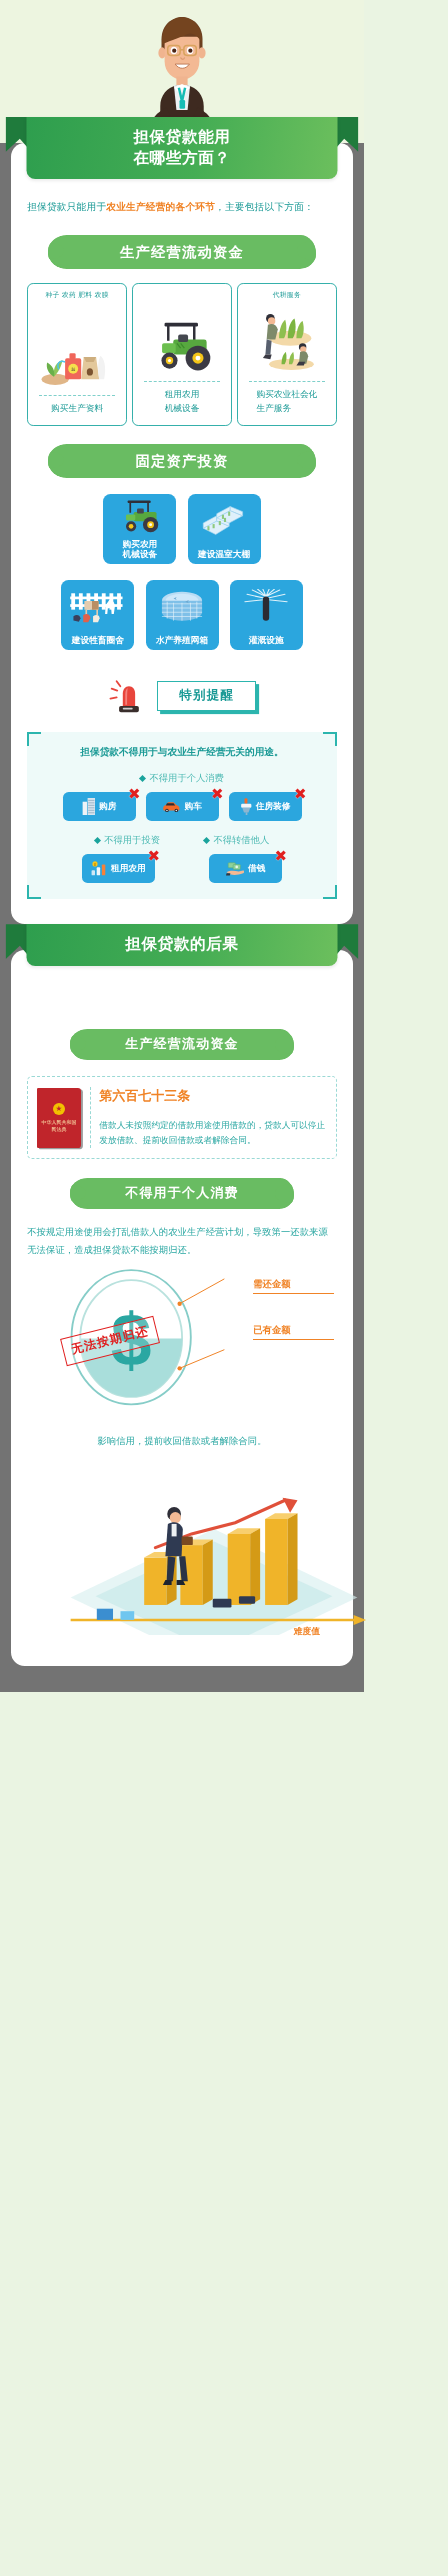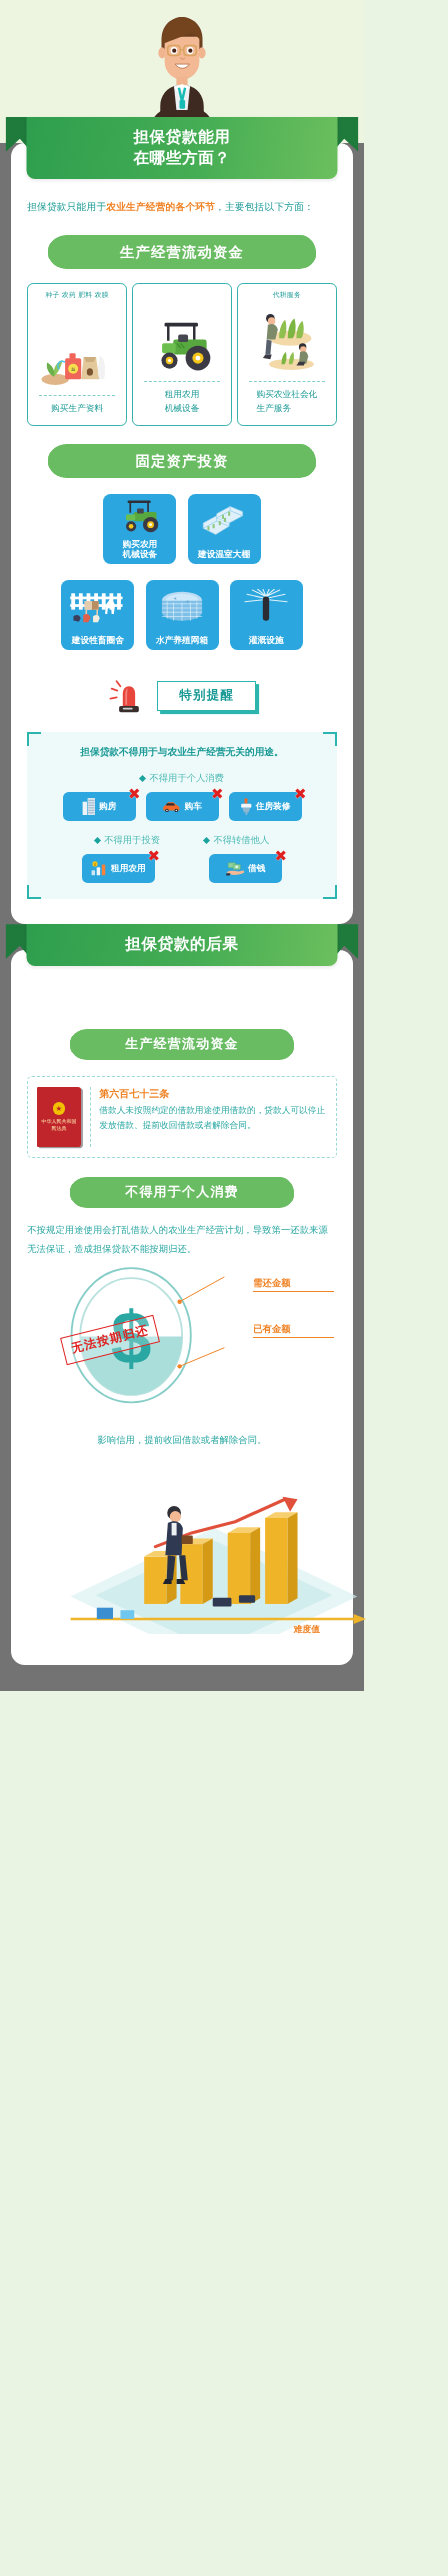--- a/index.html
+++ b/index.html
@@ -133,21 +133,21 @@
     margin-top:16px; border:1px dashed #9ad9d5; border-radius:5px;
     display:flex; align-items:stretch; padding:10px 8.7px; gap:8.7px;
   }
   .lawbox .bookwrap{ display:flex; align-items:center; border-right:1px dashed #9ad9d5; padding-right:8.7px; }
   .book { width:44px; height:60px; background:#c0252b; border-radius:1.2px 3.1px 3.1px 1.2px;
     display:flex; flex-direction:column; align-items:center; justify-content:center; gap:3.7px;
     box-shadow:1.9px 1.2px 0 #9c9c9c; }
   .book .emblem{ width:12.5px;height:12.5px;border-radius:50%;background:#f2c200;display:flex;align-items:center;justify-content:center;font-size:7.5px;color:#c0252b;}
   .book .bt{ color:#ffe9b0; font-size:5px; text-align:center; line-height:1.35;}
   .lawtext{ flex:1; }
-  .lawtext .art { color:#f08326; font-weight:bold; font-size:10px; margin-bottom:2px;}
+  .lawtext .art { color:#f08326; font-weight:bold; font-size:13px; margin-bottom:13px;}
   .lawtext .body { color:#2aa7a2; font-size:8.7px; line-height:1.75; }
 
   
   .para { margin-top:13.7px; font-size:9.3px; line-height:2.0; color:#5bb85f; letter-spacing:0.1px; }
   .para.teal { color:#2aa7a2; }
 
   
   .chartwrap { position:relative; height:156px; margin-top:2.5px; }
   .legend { position:absolute; right:2.5px; font-size:9.3px; font-weight:bold; color:#f08326; }
   .legend.a{ top:16px; } .legend.b{ top:62px; }

